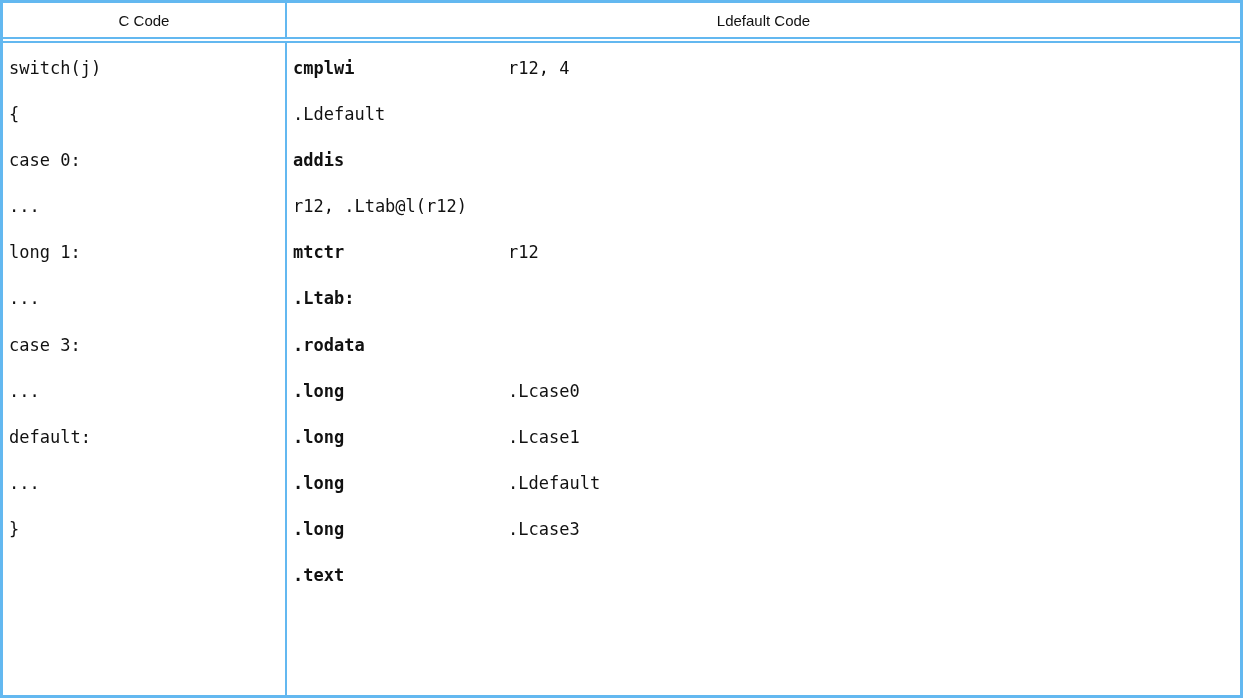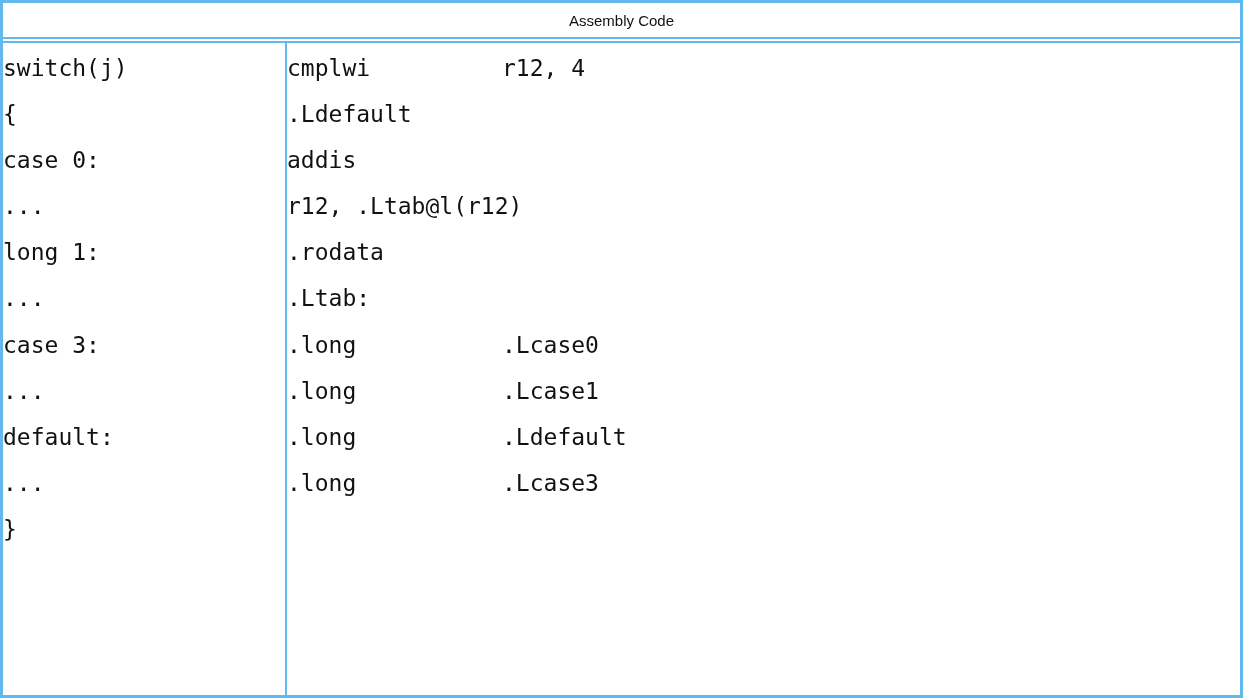--- a/index.html
+++ b/index.html
@@ -46,61 +46,66 @@
   .asm-col {
     flex: 1 1 auto;
   }
   .cell {
     padding-top: 2px;
   }
   .code-line {
     height: 46.1px;
     line-height: 46.1px;
     font-family: "DejaVu Sans Mono", "Liberation Mono", monospace;
-    font-size: 23px;
+    font-size: 17px;
     color: var(--text-color);
     white-space: pre;
+    padding-left: 6px;
     display: flex;
   }
   .code-line .mnemonic {
     display: inline-block;
     width: 215px;
     flex: 0 0 215px;
+    font-weight: bold;
   }
   .code-line .operands {
     display: inline-block;
   }
 </style>
 </head>
 <body>
 
 <div class="code-table">
   <div class="header-row">
-    <div class="header-cell asm-col">Assembly Code</div>
+    <div class="header-cell c-col">C Code</div>
+    <div class="header-cell asm-col">Ldefault Code</div>
   </div>
   <div class="body-row">
     <div class="cell c-col">
         <div class="code-line">switch(j)</div>
         <div class="code-line">{</div>
         <div class="code-line">case 0:</div>
         <div class="code-line">...</div>
         <div class="code-line">long 1:</div>
         <div class="code-line">...</div>
         <div class="code-line">case 3:</div>
         <div class="code-line">...</div>
         <div class="code-line">default:</div>
         <div class="code-line">...</div>
         <div class="code-line">}</div>
       </div>
     <div class="cell asm-col">
         <div class="code-line asm"><span class="mnemonic">cmplwi</span><span class="operands">r12, 4</span></div>
         <div class="code-line asm"><span class="operands">.Ldefault</span></div>
         <div class="code-line asm"><span class="mnemonic">addis</span></div>
         <div class="code-line asm"><span class="operands">r12, .Ltab@l(r12)</span></div>
+        <div class="code-line asm"><span class="mnemonic">mtctr</span><span class="operands">r12</span></div>
+        <div class="code-line asm"><span class="mnemonic">.Ltab:</span><span class="operands"></span></div>
         <div class="code-line asm"><span class="mnemonic">.rodata</span><span class="operands"></span></div>
-        <div class="code-line asm"><span class="mnemonic">.Ltab:</span><span class="operands"></span></div>
         <div class="code-line asm"><span class="mnemonic">.long</span><span class="operands">.Lcase0</span></div>
         <div class="code-line asm"><span class="mnemonic">.long</span><span class="operands">.Lcase1</span></div>
         <div class="code-line asm"><span class="mnemonic">.long</span><span class="operands">.Ldefault</span></div>
         <div class="code-line asm"><span class="mnemonic">.long</span><span class="operands">.Lcase3</span></div>
+        <div class="code-line asm"><span class="mnemonic">.text</span><span class="operands"></span></div>
       </div>
   </div>
 </div>
 
 </body></html>

